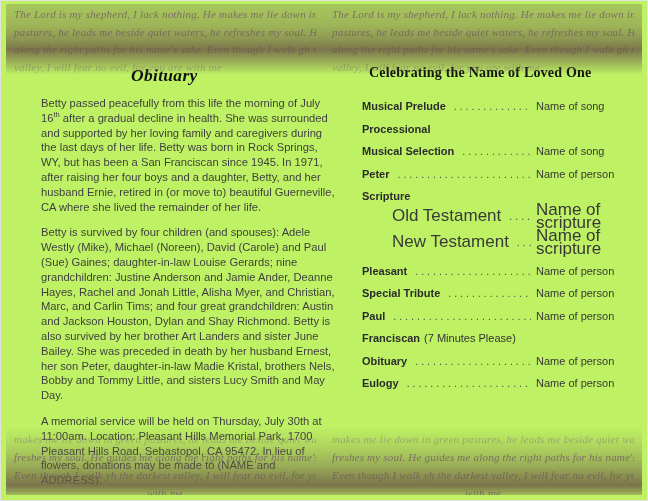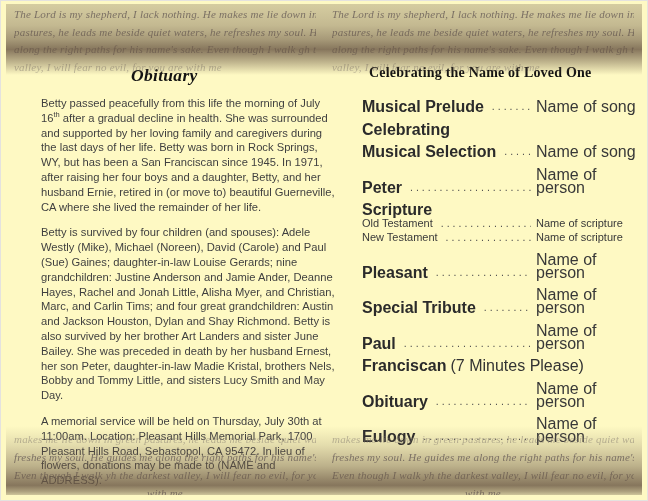--- a/index.html
+++ b/index.html
@@ -1,18 +1,18 @@
 <!DOCTYPE html>
 <html><head>
 <meta charset="utf-8">
 <style>
   html,body { margin:0; padding:0; background:#ffffff; }
   .page {
     position:relative; width:648px; height:501px; box-sizing:border-box;
-    background:#fef9c3; border:1px solid #e4e2df; overflow:hidden;
+    background:#bef264; border:1px solid #e4e2df; overflow:hidden;
     font-family:"Liberation Sans", sans-serif; color:#3f3f3f;
   }
 
   
   .band { position:absolute; left:5px; right:5px; overflow:hidden; }
   .band-top { top:3px; height:71px; }
   .band-bottom { bottom:5px; height:69px; }
   .wm-cols { position:relative; display:flex; gap:16px; padding:0 8px; z-index:0; }
   .band-top .wm-cols { padding-top:2px; }
   .band-bottom .wm-cols { padding-top:4px; }
@@ -47,32 +47,32 @@
   }
   .obit-p { margin:0 0 11px 0; font-size:11.2px; line-height:14.8px; color:#3f3f3f; }
   .obit-p sup { font-size:7.5px; vertical-align:super; line-height:0; }
 
   
   .service-col { position:absolute; left:361px; top:62px; width:277px; }
   .svc-heading {
     font-family:"Liberation Serif", serif; font-weight:bold;
     font-size:14px; color:#121212; margin:2px 0 19px 7px; letter-spacing:0.2px;
   }
-  .svc-item { display:flex; align-items:flex-end; font-size:16px; line-height:13px;
+  .svc-item { display:flex; align-items:center; font-size:11px; line-height:13px;
               margin-bottom:9.5px; color:#333; }
   .svc-group { margin-bottom:9.5px; }
   .svc-group .svc-item { margin-bottom:1px; }
   .svc-label { font-weight:bold; white-space:nowrap; color:#2b2b2b; }
   .svc-label-reg { font-weight:normal; white-space:nowrap; color:#3a3a3a; }
   .svc-suffix { margin-left:4px; white-space:nowrap; }
   .svc-leader { flex:1; overflow:hidden; white-space:nowrap; margin:0 5px 0 8px;
                 color:#4d4d4d; letter-spacing:3px; font-size:10.5px; }
   .svc-leader::after { content:"............................................................"; }
   .svc-value { width:103px; flex:none; color:#383838; }
-  .svc-sub { line-height:12.5px; margin-bottom:1px; display:flex; align-items:flex-end; font-size:11px; }
+  .svc-sub { margin-left:30px; line-height:12.5px; margin-bottom:1px; display:flex; align-items:center; font-size:17px; }
 </style>
 </head>
 <body>
 
 <div class="page">
 
   <div class="band band-top">
     <div class="wm-cols">
         <div class="wm-col">
           <div class="wm-line">The Lord is my shepherd, I lack nothing.  He makes me lie down in green</div>
@@ -99,21 +99,21 @@
 
   <div class="service-col">
     <div class="svc-heading">Celebrating the Name of Loved One</div>
     <div>
         <div class="svc-item">
           <span class="svc-label">Musical Prelude</span>
           <span class="svc-leader"></span>
           <span class="svc-value">Name of song</span>
         </div>
         <div class="svc-item">
-          <span class="svc-label">Celebrating</span>
+          <span class="svc-label">Processional</span>
         </div>
         <div class="svc-item">
           <span class="svc-label">Musical Selection</span>
           <span class="svc-leader"></span>
           <span class="svc-value">Name of song</span>
         </div>
         <div class="svc-item">
           <span class="svc-label">Peter</span>
           <span class="svc-leader"></span>
           <span class="svc-value">Name of person</span>

